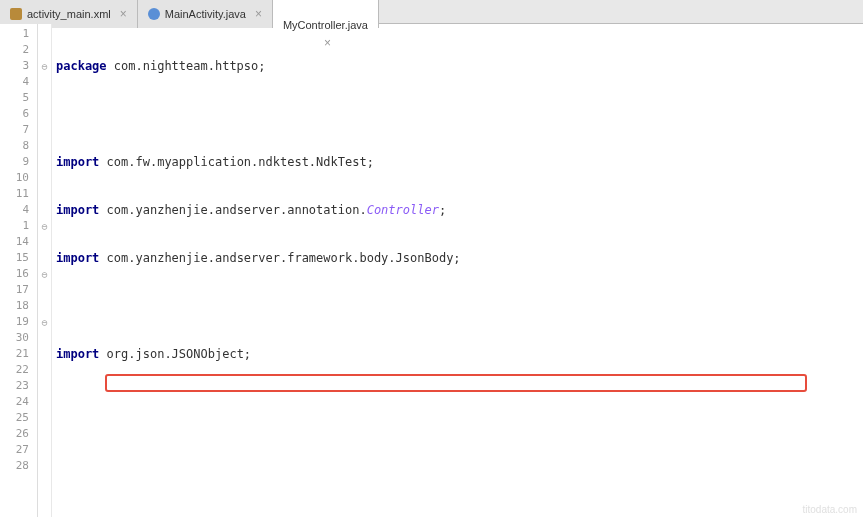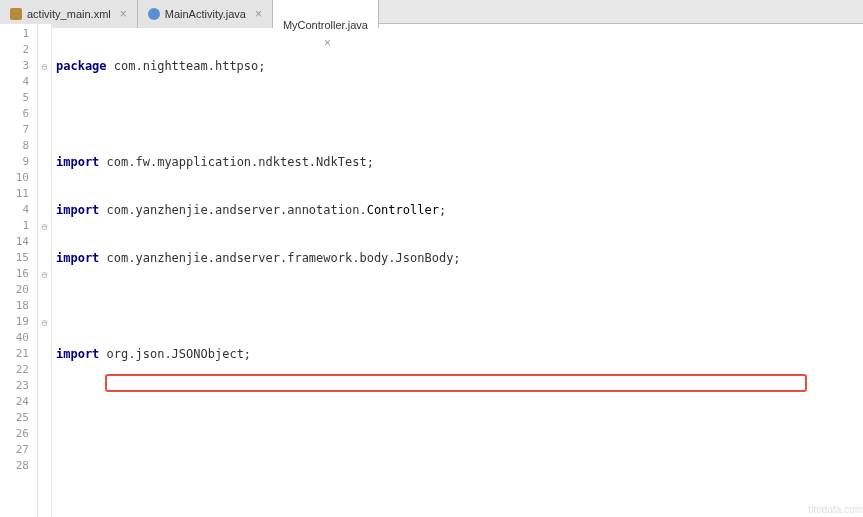--- a/index.html
+++ b/index.html
@@ -12,23 +12,23 @@
 .java-icon { background: #5a8fd6; border-radius: 50%; }
 .close-x { color: #999; margin-left: 4px; font-size: 12px; }
 .editor { display: flex; height: calc(100% - 24px); }
 .gutter { width: 38px; background: #fff; border-right: 1px solid #ddd; text-align: right; padding-right: 8px; color: #999; font-size: 11px; line-height: 16px; padding-top: 2px; }
 .gutter-line { height: 16px; }
 .fold-col { width: 14px; background: #fff; border-right: 1px solid #e8e8e8; padding-top: 2px; }
 .fold-mark { height: 16px; display: flex; align-items: center; justify-content: center; color: #aaa; font-size: 10px; }
 .code { flex: 1; padding: 2px 0 3px 4px; line-height: 16px; white-space: pre; font-size: 12px; position: relative; }
 .code-line { height: 16px; position: relative; }
 .kw { color: #000080; font-weight: bold; }
-.com-id { color: #000000; }
+.com-id { color: #8b5cf6; font-style: italic; }
 .red-box { position: absolute; border: 2px solid #e74c3c; border-radius: 3px; pointer-events: none; }
-.watermark { position: absolute; bottom: 2px; right: 0; color: #e0e0e0; font-size: 10px; font-family: sans-serif; }
+.watermark { position: absolute; bottom: 2px; right: 6px; color: #e0e0e0; font-size: 10px; font-family: sans-serif; }
 </style>
 </head>
 <body>
 
 <div class="tabs">
   <div class="tab">
     <span class="tab-icon xml-icon"></span>
     <span>activity_main.xml</span>
     <span class="close-x">×</span>
   </div>
@@ -55,24 +55,24 @@
     <div class="gutter-line">7</div>
     <div class="gutter-line">8</div>
     <div class="gutter-line">9</div>
     <div class="gutter-line">10</div>
     <div class="gutter-line">11</div>
     <div class="gutter-line">4</div>
     <div class="gutter-line">1</div>
     <div class="gutter-line">14</div>
     <div class="gutter-line">15</div>
     <div class="gutter-line">16</div>
-    <div class="gutter-line">20</div>
+    <div class="gutter-line">17</div>
     <div class="gutter-line">18</div>
     <div class="gutter-line">19</div>
-    <div class="gutter-line">40</div>
+    <div class="gutter-line">30</div>
     <div class="gutter-line">21</div>
     <div class="gutter-line">22</div>
     <div class="gutter-line">23</div>
     <div class="gutter-line">24</div>
     <div class="gutter-line">25</div>
     <div class="gutter-line">26</div>
     <div class="gutter-line">27</div>
     <div class="gutter-line">28</div>
   </div>
   <div class="fold-col">

